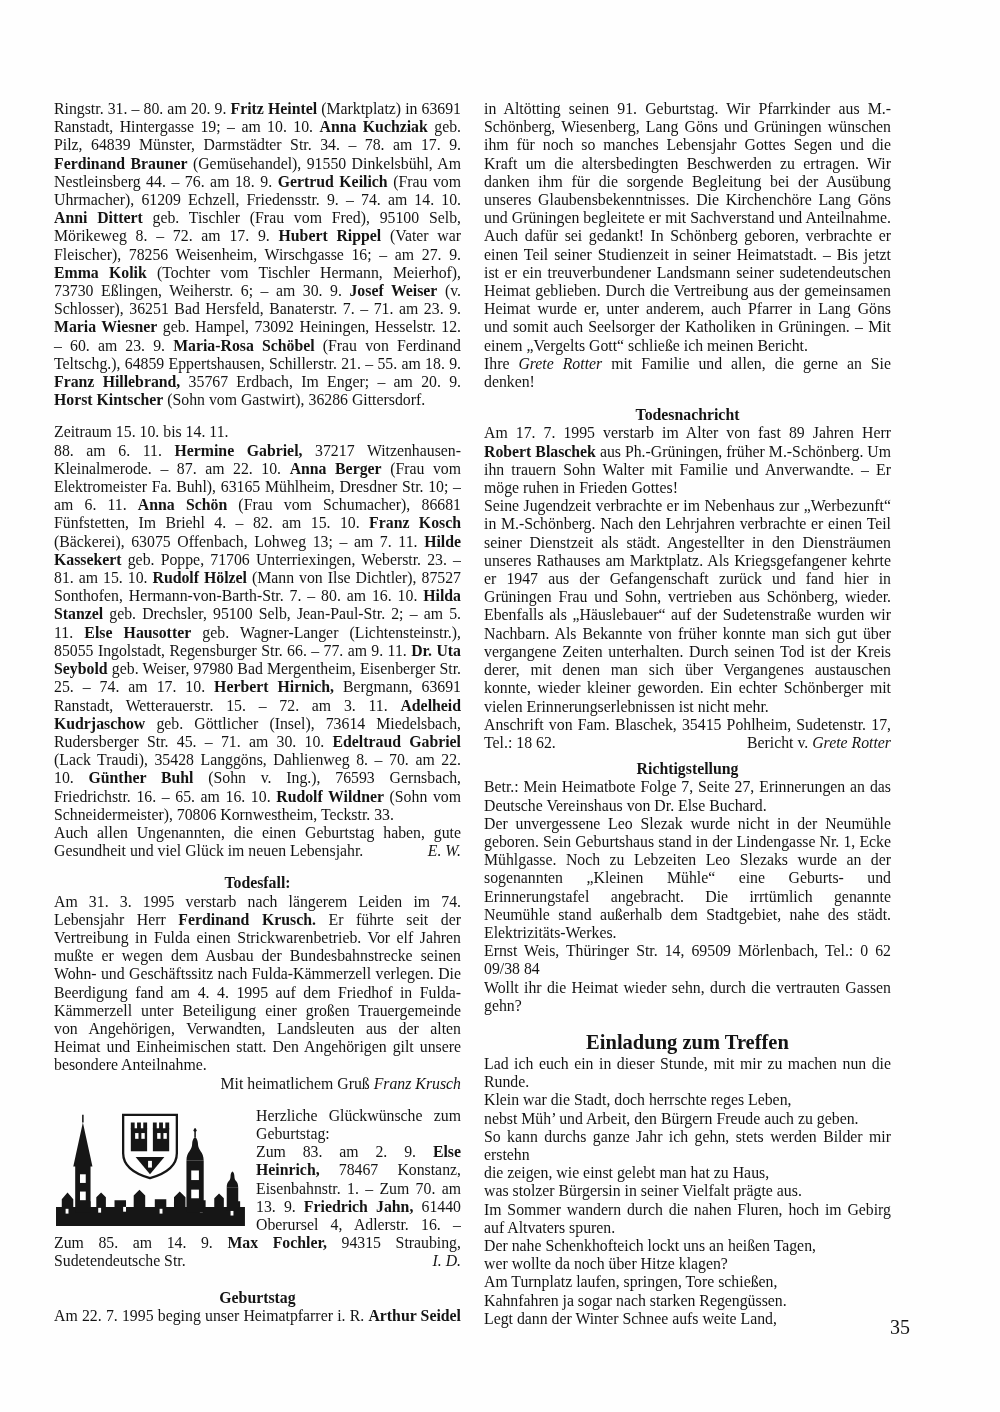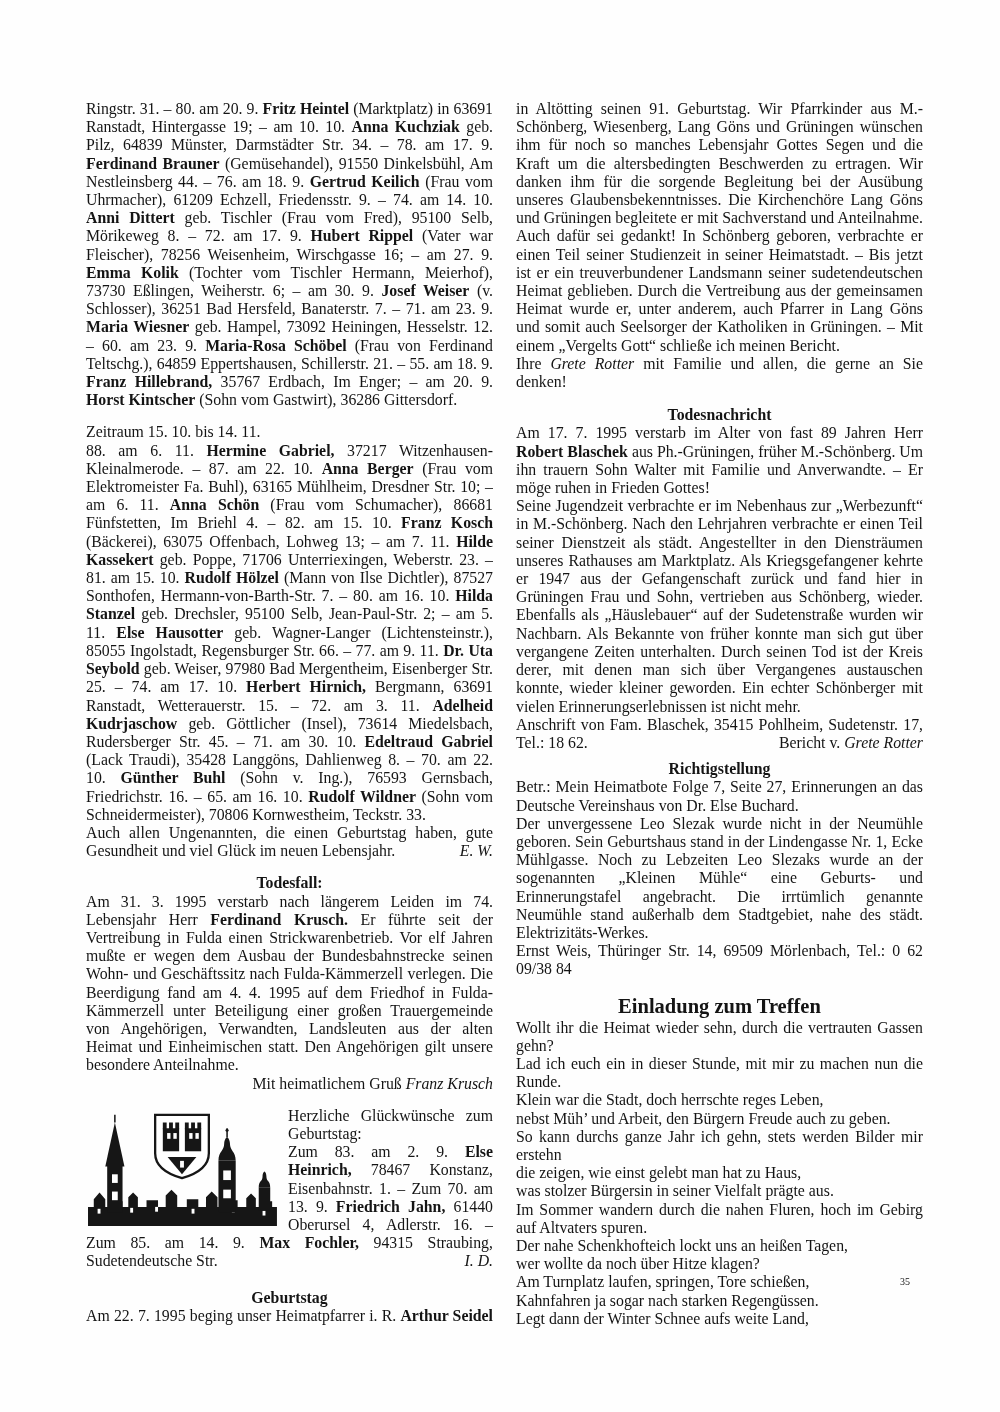--- a/index.html
+++ b/index.html
@@ -9,21 +9,21 @@
     height: 1412px;
     margin: 0 auto;
     background: #fefefe;
     color: #141414;
     font-family: "Liberation Serif", "DejaVu Serif", serif;
     overflow: hidden;
   }
   .cols {
     display: flex;
     gap: 23px;
-    padding: 100px 76px 0 86px;
+    padding: 100px 76px 0 54px;
   }
   .col {
     width: 407px;
     flex: 0 0 407px;
     font-size: 15.8px;
     line-height: 18.2px;
     text-align: justify;
   }
   .col p, .col .blk { margin: 0; }
   .b  { font-weight: bold; }
@@ -36,23 +36,23 @@
   .jl { text-align-last: justify; -moz-text-align-last: justify; }
   .fig { text-align: justify; }
   .fig svg {
     float: left;
     width: 192px;
     height: 117px;
     margin: 4px 10px 2px 0;
   }
   .pagenum {
     position: absolute;
-    top: 1276px;
+    top: 1316px;
     right: 90px;
-    font-size: 10px;
+    font-size: 20px;
   }
 </style>
 </head>
 <body>
 
 <div class="page">
   <div class="cols">
     <div class="col">
         <p class="blk"><span>Ringstr. 31. – 80. am 20. 9. </span><span class="b">Fritz Heintel</span><span> (Marktplatz) in 63691 Ranstadt, Hintergasse 19; – am 10. 10. </span><span class="b">Anna Kuchziak</span><span> geb. Pilz, 64839 Münster, Darmstädter Str. 34. – 78. am 17. 9. </span><span class="b">Ferdinand Brauner</span><span> (Gemüsehandel), 91550 Dinkelsbühl, Am Nestleinsberg 44. – 76. am 18. 9. </span><span class="b">Gertrud Keilich</span><span> (Frau vom Uhrmacher), 61209 Echzell, Friedensstr. 9. – 74. am 14. 10. </span><span class="b">Anni Dittert</span><span> geb. Tischler (Frau vom Fred), 95100 Selb, Mörikeweg 8. – 72. am 17. 9. </span><span class="b">Hubert Rippel</span><span> (Vater war Fleischer), 78256 Weisenheim, Wirschgasse 16; – am 27. 9. </span><span class="b">Emma Kolik</span><span> (Tochter vom Tischler Hermann, Meierhof), 73730 Eßlingen, Weiherstr. 6; – am 30. 9. </span><span class="b">Josef Weiser</span><span> (v. Schlosser), 36251 Bad Hersfeld, Banaterstr. 7. – 71. am 23. 9. </span><span class="b">Maria Wiesner</span><span> geb. Hampel, 73092 Heiningen, Hesselstr. 12. – 60. am 23. 9. </span><span class="b">Maria-Rosa Schöbel</span><span> (Frau von Ferdinand Teltschg.), 64859 Eppertshausen, Schillerstr. 21. – 55. am 18. 9. </span><span class="b">Franz Hillebrand,</span><span> 35767 Erdbach, Im Enger; – am 20. 9. </span><span class="b">Horst Kintscher</span><span> (Sohn vom Gastwirt), 36286 Gittersdorf.</span></p>
         <p class="blk" style="margin-top: 14px;"><span>Zeitraum 15. 10. bis 14. 11.</span></p>
@@ -127,22 +127,22 @@
         <p class="blk"><span>in Altötting seinen 91. Geburtstag. Wir Pfarrkinder aus M.-Schönberg, Wiesenberg, Lang Göns und Grüningen wünschen ihm für noch so manches Lebensjahr Gottes Segen und die Kraft um die altersbedingten Beschwerden zu ertragen. Wir danken ihm für die sorgende Begleitung bei der Ausübung unseres Glaubensbekenntnisses. Die Kirchenchöre Lang Göns und Grüningen begleitete er mit Sachverstand und Anteilnahme. Auch dafür sei gedankt! In Schönberg geboren, verbrachte er einen Teil seiner Studienzeit in seiner Heimatstadt. – Bis jetzt ist er ein treuverbundener Landsmann seiner sudetendeutschen Heimat geblieben. Durch die Vertreibung aus der gemeinsamen Heimat wurde er, unter anderem, auch Pfarrer in Lang Göns und somit auch Seelsorger der Katholiken in Grüningen. – Mit einem „Vergelts Gott“ schließe ich meinen Bericht.</span></p>
         <p class="blk"><span>Ihre </span><span class="i">Grete Rotter</span><span> mit Familie und allen, die gerne an Sie denken!</span></p>
         <p class="blk h" style="margin-top: 15px;"><span>Todesnachricht</span></p>
         <p class="blk"><span>Am 17. 7. 1995 verstarb im Alter von fast 89 Jahren Herr </span><span class="b">Robert Blaschek</span><span> aus Ph.-Grüningen, früher M.-Schönberg. Um ihn trauern Sohn Walter mit Familie und Anverwandte. – Er möge ruhen in Frieden Gottes!</span></p>
         <p class="blk"><span>Seine Jugendzeit verbrachte er im Nebenhaus zur „Werbezunft“ in M.-Schönberg. Nach den Lehrjahren verbrachte er einen Teil seiner Dienstzeit als städt. Angestellter in den Diensträumen unseres Rathauses am Marktplatz. Als Kriegsgefangener kehrte er 1947 aus der Gefangenschaft zurück und fand hier in Grüningen Frau und Sohn, vertrieben aus Schönberg, wieder. Ebenfalls als „Häuslebauer“ auf der Sudetenstraße wurden wir Nachbarn. Als Bekannte von früher konnte man sich gut über vergangene Zeiten unterhalten. Durch seinen Tod ist der Kreis derer, mit denen man sich über Vergangenes austauschen konnte, wieder kleiner geworden. Ein echter Schönberger mit vielen Erinnerungserlebnissen ist nicht mehr.</span></p>
         <p class="blk"><span>Anschrift von Fam. Blaschek, 35415 Pohlheim, Sudetenstr. 17, Tel.: 18 62.</span><span class="fr"><span>Bericht v. </span><span class="i">Grete Rotter</span></span></p>
         <p class="blk h" style="margin-top: 8px;"><span>Richtigstellung</span></p>
         <p class="blk"><span>Betr.: Mein Heimatbote Folge 7, Seite 27, Erinnerungen an das Deutsche Vereinshaus von Dr. Else Buchard.</span></p>
         <p class="blk"><span>Der unvergessene Leo Slezak wurde nicht in der Neumühle geboren. Sein Geburtshaus stand in der Lindengasse Nr. 1, Ecke Mühlgasse. Noch zu Lebzeiten Leo Slezaks wurde an der sogenannten „Kleinen Mühle“ eine Geburts- und Erinnerungstafel angebracht. Die irrtümlich genannte Neumühle stand außerhalb dem Stadtgebiet, nahe des städt. Elektrizitäts-Werkes.</span></p>
         <p class="blk"><span>Ernst Weis, Thüringer Str. 14, 69509 Mörlenbach, Tel.: 0 62 09/38 84</span></p>
+        <p class="blk"><span>Wollt ihr die Heimat wieder sehn, durch die vertrauten Gassen gehn?</span></p>
         <p class="blk ht" style="margin-top: 14px;"><span>Einladung zum Treffen</span></p>
-        <p class="blk"><span>Wollt ihr die Heimat wieder sehn, durch die vertrauten Gassen gehn?</span></p>
         <p class="blk"><span>Lad ich euch ein in dieser Stunde, mit mir zu machen nun die Runde.</span></p>
         <p class="blk"><span>Klein war die Stadt, doch herrschte reges Leben,</span></p>
         <p class="blk"><span>nebst Müh’ und Arbeit, den Bürgern Freude auch zu geben.</span></p>
         <p class="blk"><span>So kann durchs ganze Jahr ich gehn, stets werden Bilder mir erstehn</span></p>
         <p class="blk"><span>die zeigen, wie einst gelebt man hat zu Haus,</span></p>
         <p class="blk"><span>was stolzer Bürgersin in seiner Vielfalt prägte aus.</span></p>
         <p class="blk"><span>Im Sommer wandern durch die nahen Fluren, hoch im Gebirg auf Altvaters spuren.</span></p>
         <p class="blk"><span>Der nahe Schenkhofteich lockt uns an heißen Tagen,</span></p>
         <p class="blk"><span>wer wollte da noch über Hitze klagen?</span></p>
         <p class="blk"><span>Am Turnplatz laufen, springen, Tore schießen,</span></p>

